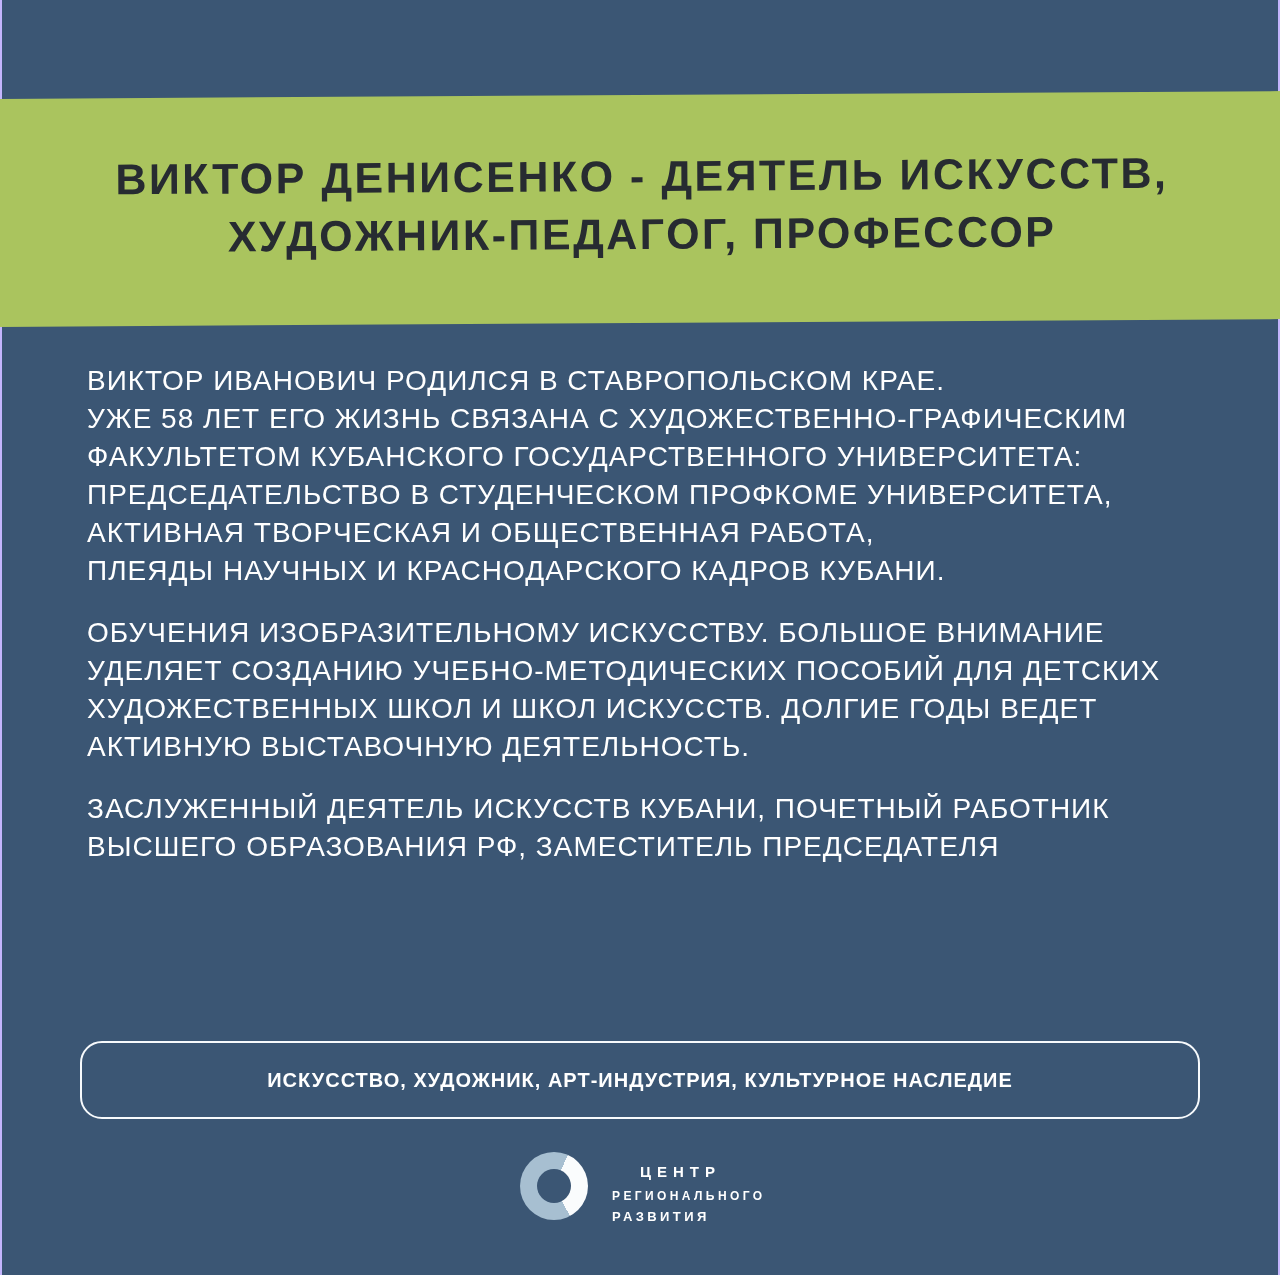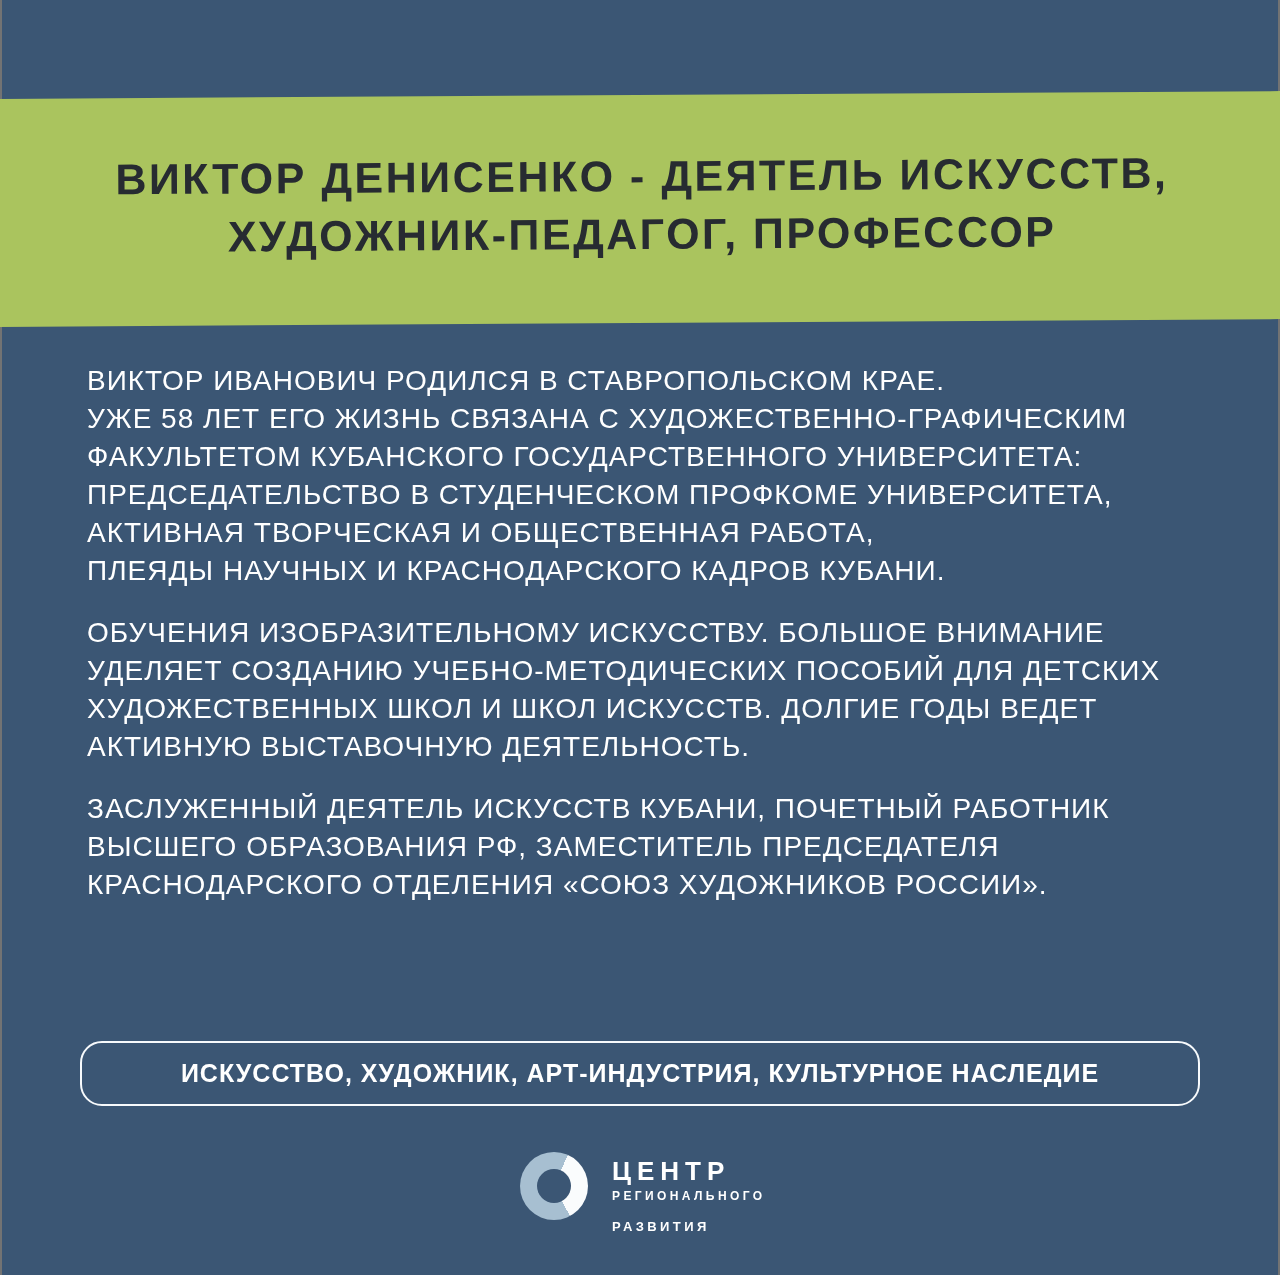--- a/index.html
+++ b/index.html
@@ -1,21 +1,21 @@
 <!DOCTYPE html>
 <html lang="ru"><head>
 <meta charset="utf-8">
 <style>
   html,body{margin:0;padding:0;background:#cdd7de;}
   .canvas{
     position:relative;
     width:1280px;height:1275px;
     overflow:hidden;
     font-family:"Liberation Sans","DejaVu Sans",sans-serif;
-    background:#737373;
+    background:#c4b5fd;
   }
   .card{
     position:absolute;
     top:0;bottom:0;left:2px;right:2px;
     background:#3b5674;
   }
   
   .band{
     position:absolute;
     left:-12px;top:95px;
@@ -44,27 +44,27 @@
     font-weight:normal;
     letter-spacing:1px;
     line-height:38px;
   }
   .paragraph{margin:0 0 24px 0;}
   .paragraph .line{white-space:nowrap;}
   
   .tags-pill{
     position:absolute;
     left:78px;top:1041px;
-    width:1120px;height:65px;
+    width:1120px;height:78px;
     box-sizing:border-box;
     border:2px solid #f7fafc;
     border-radius:22px;
     display:flex;align-items:center;justify-content:center;
     color:#ffffff;
-    font-size:25px;
+    font-size:20px;
     font-weight:bold;
     letter-spacing:1px;
     white-space:nowrap;
   }
   
   .logo{position:absolute;left:518px;top:1152px;display:flex;}
   .logo-ring{
     position:relative;
     width:68px;height:68px;
     border-radius:50%;
@@ -77,23 +77,23 @@
     width:34px;height:34px;
     border-radius:50%;
     background:#3b5674;
   }
   .logo-text{
     margin-left:24px;
     padding-top:9px;
     color:#ffffff;
     font-weight:bold;
   }
-  .logo-line1{font-size:26px;letter-spacing:6px;line-height:21px;}
+  .logo-line1{font-size:15px;letter-spacing:6px;line-height:21px;margin-left:28px;}
   .logo-line2{font-size:12px;letter-spacing:3.4px;line-height:13px;margin-top:8px;}
-  .logo-line3{font-size:13px;letter-spacing:3.4px;line-height:13px;margin-top:17px;}
+  .logo-line3{font-size:13px;letter-spacing:3.4px;line-height:13px;margin-top:7px;}
 </style>
 </head>
 <body>
 
 <div class="canvas">
   <div class="card">
 
     <div class="band">
       <div class="title">
         <div>ВИКТОР ДЕНИСЕНКО - ДЕЯТЕЛЬ ИСКУССТВ,</div>
@@ -112,21 +112,20 @@
         </div>
       <div class="paragraph">
           <div class="line">ОБУЧЕНИЯ ИЗОБРАЗИТЕЛЬНОМУ ИСКУССТВУ. БОЛЬШОЕ ВНИМАНИЕ</div>
           <div class="line">УДЕЛЯЕТ СОЗДАНИЮ УЧЕБНО-МЕТОДИЧЕСКИХ ПОСОБИЙ ДЛЯ ДЕТСКИХ</div>
           <div class="line">ХУДОЖЕСТВЕННЫХ ШКОЛ И ШКОЛ ИСКУССТВ. ДОЛГИЕ ГОДЫ ВЕДЕТ</div>
           <div class="line">АКТИВНУЮ ВЫСТАВОЧНУЮ ДЕЯТЕЛЬНОСТЬ.</div>
         </div>
       <div class="paragraph">
           <div class="line">ЗАСЛУЖЕННЫЙ ДЕЯТЕЛЬ ИСКУССТВ КУБАНИ, ПОЧЕТНЫЙ РАБОТНИК</div>
           <div class="line">ВЫСШЕГО ОБРАЗОВАНИЯ РФ, ЗАМЕСТИТЕЛЬ ПРЕДСЕДАТЕЛЯ</div>
-          <div class="line">КРАСНОДАРСКОГО ОТДЕЛЕНИЯ «СОЮЗ ХУДОЖНИКОВ РОССИИ».</div>
         </div>
     </div>
 
     <div class="tags-pill">
       <span>ИСКУССТВО, ХУДОЖНИК, АРТ-ИНДУСТРИЯ, КУЛЬТУРНОЕ НАСЛЕДИЕ</span>
     </div>
 
     <div class="logo">
       <div class="logo-ring"></div>
       <div class="logo-text">

